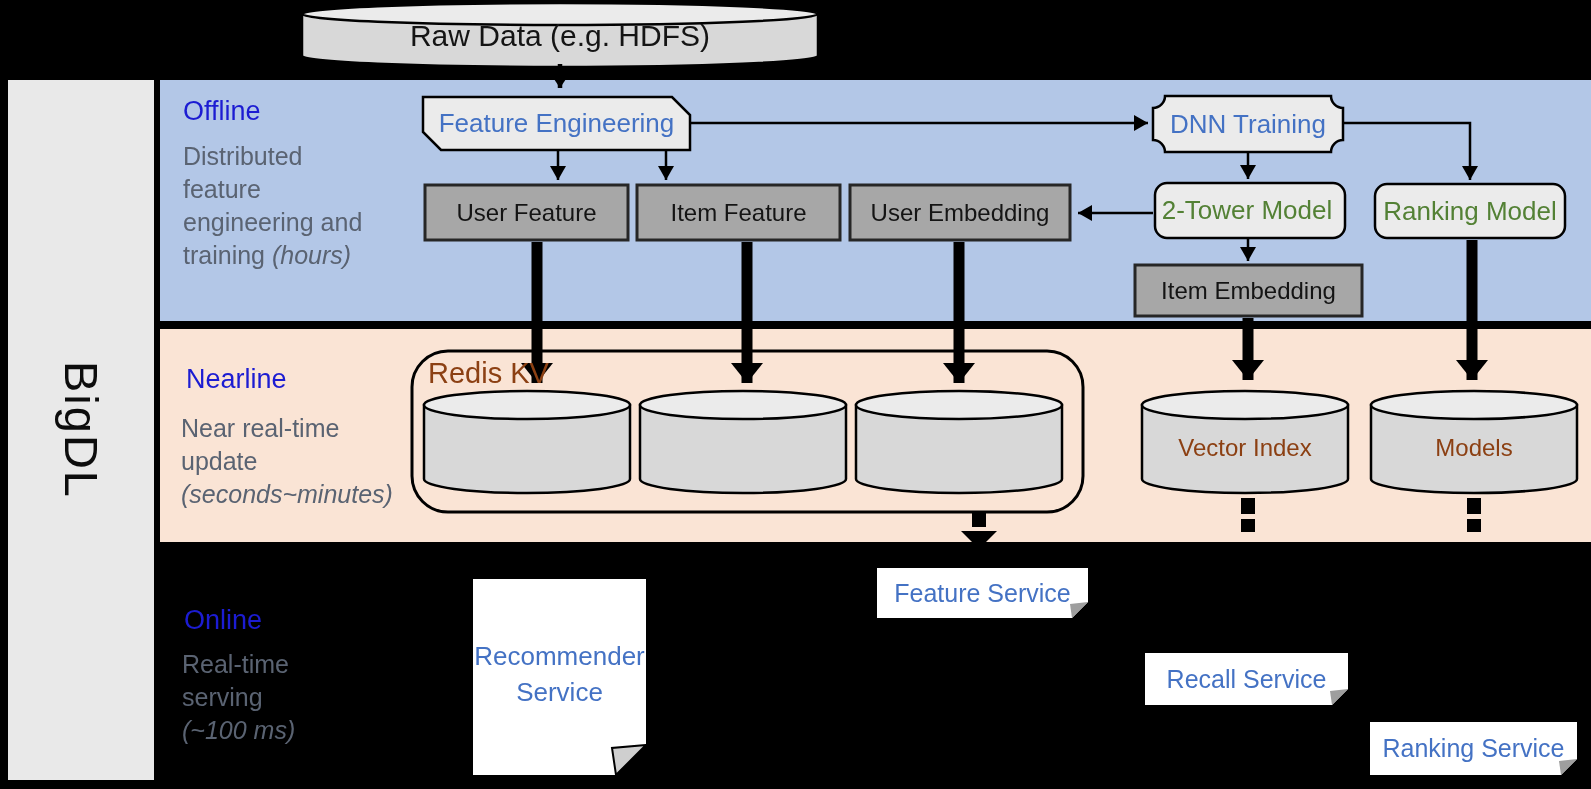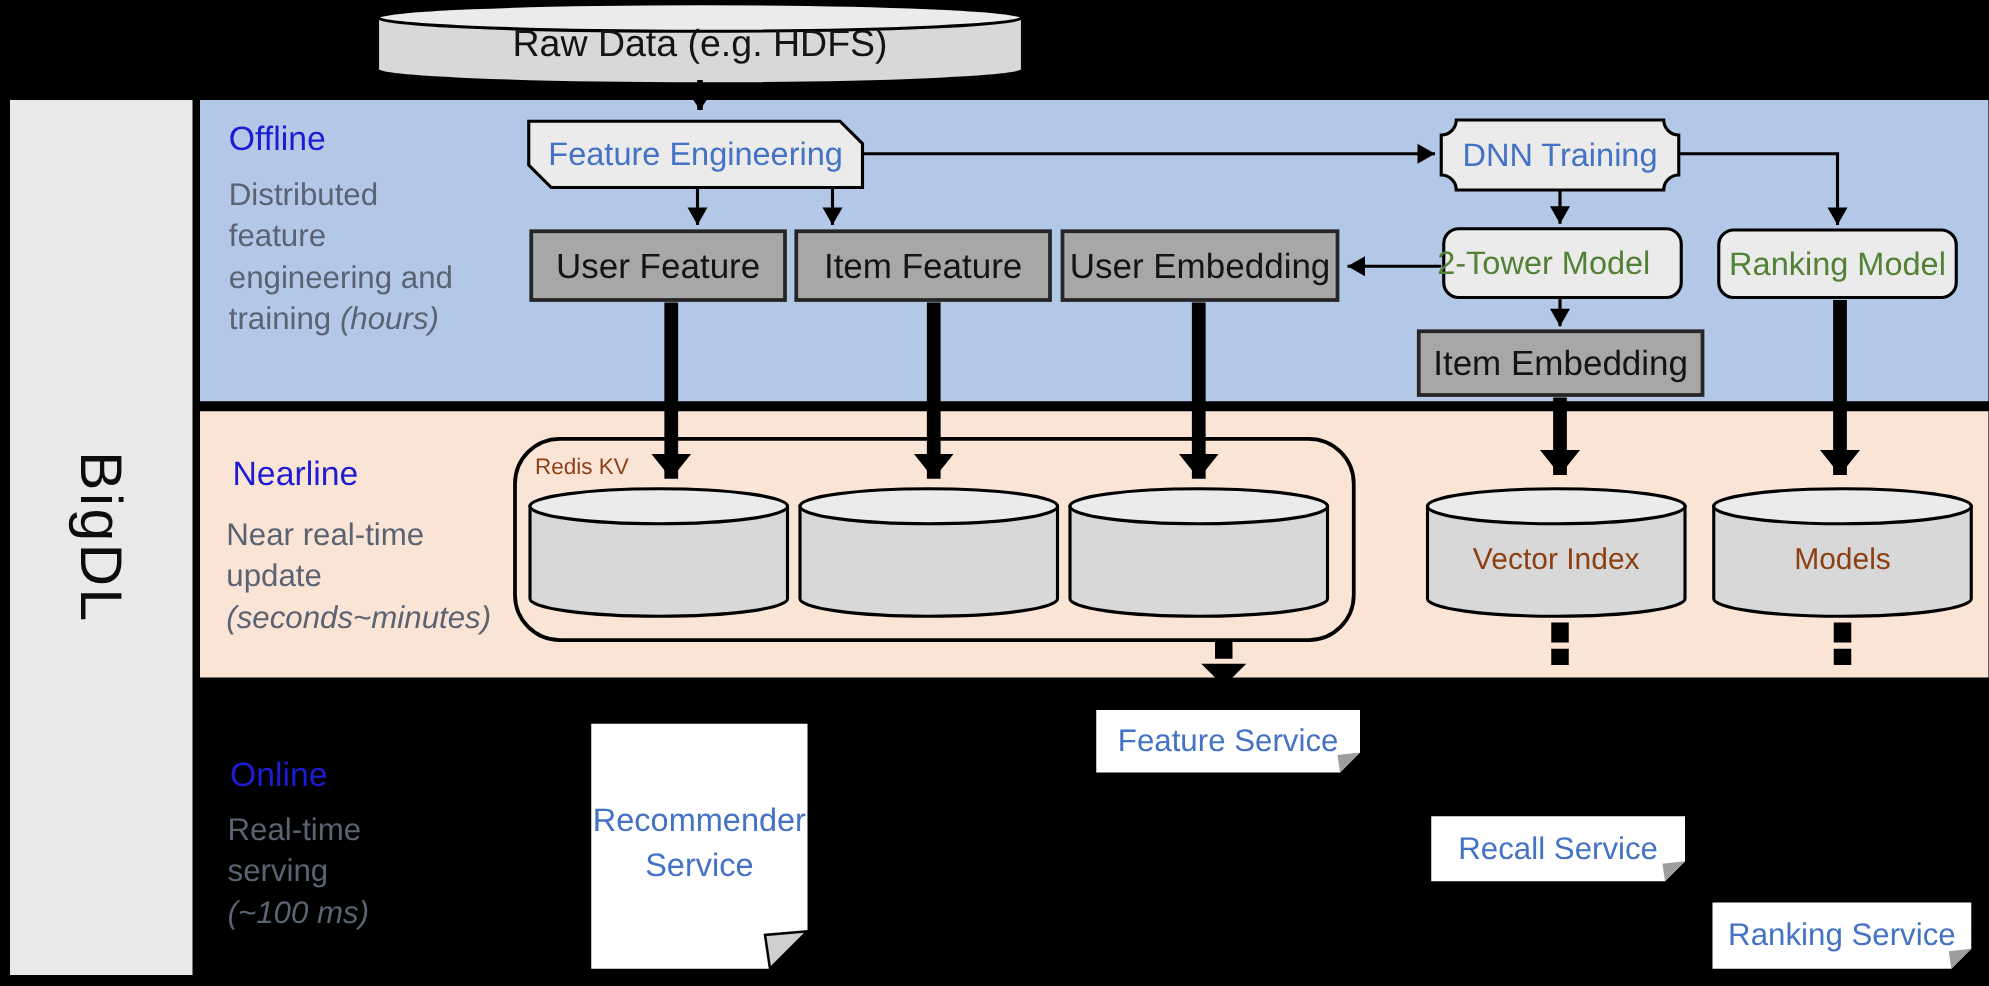--- a/index.html
+++ b/index.html
@@ -9,21 +9,21 @@
   #band-offline{top:80px;height:241px;background:var(--band_blue,#b3c7e7);}
   #band-nearline{top:329px;height:213px;background:var(--band_orange,#fae4d5);}
   #sidebar{position:absolute;left:8px;top:80px;width:146px;height:700px;
            background:var(--sidebar_gray,#e9e9e9);display:flex;align-items:center;justify-content:center;}
   #sidebar .vtext{writing-mode:vertical-rl;font-size:47px;color:#0d0d0d;letter-spacing:2px;}
   svg#diagram{position:absolute;left:0;top:0;z-index:2;}
   .lbl{position:absolute;z-index:3;display:flex;align-items:center;justify-content:center;
        text-align:center;white-space:pre;}
   .node-blue{color:var(--accent_blue,#4472c4);font-size:26px;}
   .node-green{color:var(--green,#538135);font-size:26px;}
-  .node-black{color:#141414;font-size:28px;}
+  .node-black{color:#141414;font-size:24px;}
   .node-brown{color:var(--brown,#8c4013);font-size:24px;}
   .svc{color:var(--accent_blue,#4472c4);font-size:25px;}
   .sec-title{color:var(--title_blue,#1c1cd2);font-size:27px;justify-content:flex-start;}
   .sec-desc{color:var(--desc_gray,#5a6372);font-size:25px;line-height:33px;
             flex-direction:column;align-items:flex-start;justify-content:flex-start;text-align:center;}
   .it{font-style:italic;}
   
   .cyl-body{fill:var(--cylinder_body,#d8d8d8);stroke:#000;stroke-width:2.5;}
   .cyl-top{fill:var(--cylinder_top,#ebebeb);stroke:#000;stroke-width:2.5;}
   .box-gray{fill:var(--node_gray,#a7a7a7);stroke:#262626;stroke-width:3;}
@@ -171,25 +171,25 @@
     <span>Real-time</span>
     <span>serving</span>
     <span class="it">(~100 ms)</span>
   </div>
 
   <div class="lbl node-blue" style="left:423px;top:97px;width:267px;height:53px;">Feature Engineering</div>
   <div class="lbl node-blue" style="left:1153px;top:96px;width:190px;height:56px;">DNN Training</div>
   <div class="lbl node-black" style="left:425px;top:185px;width:203px;height:55px;">User Feature</div>
   <div class="lbl node-black" style="left:637px;top:185px;width:203px;height:55px;">Item Feature</div>
   <div class="lbl node-black" style="left:850px;top:185px;width:220px;height:55px;">User Embedding</div>
-  <div class="lbl node-green" style="left:1155px;top:183px;width:160px;height:55px;">2-Tower Model</div>
+  <div class="lbl node-green" style="left:1155px;top:183px;width:160px;height:55px;padding-left:12px;">2-Tower Model</div>
   <div class="lbl node-green" style="left:1375px;top:184px;width:190px;height:54px;border-radius:16px;">Ranking Model</div>
   <div class="lbl node-black" style="left:1135px;top:265px;width:227px;height:51px;">Item Embedding</div>
 
-  <div class="lbl node-brown" style="left:428px;top:358px;width:140px;height:30px;font-size:18px;justify-content:flex-start;text-align:right;">Redis KV</div>
+  <div class="lbl node-brown" style="left:428px;top:358px;width:140px;height:30px;font-size:29px;justify-content:flex-start;text-align:right;">Redis KV</div>
   <div class="lbl node-brown" style="left:1142px;top:430px;width:206px;height:36px;">Vector Index</div>
   <div class="lbl node-brown" style="left:1371px;top:430px;width:206px;height:36px;">Models</div>
 
   <div class="lbl svc" style="left:473px;top:632px;width:173px;height:84px;flex-direction:column;font-size:26px;line-height:36px;">
     <span>Recommender</span>
     <span>Service</span>
   </div>
   <div class="lbl svc" style="left:877px;top:568px;width:211px;height:50px;">Feature Service</div>
   <div class="lbl svc" style="left:1145px;top:653px;width:203px;height:52px;">Recall Service</div>
   <div class="lbl svc" style="left:1370px;top:722px;width:207px;height:53px;">Ranking Service</div>

